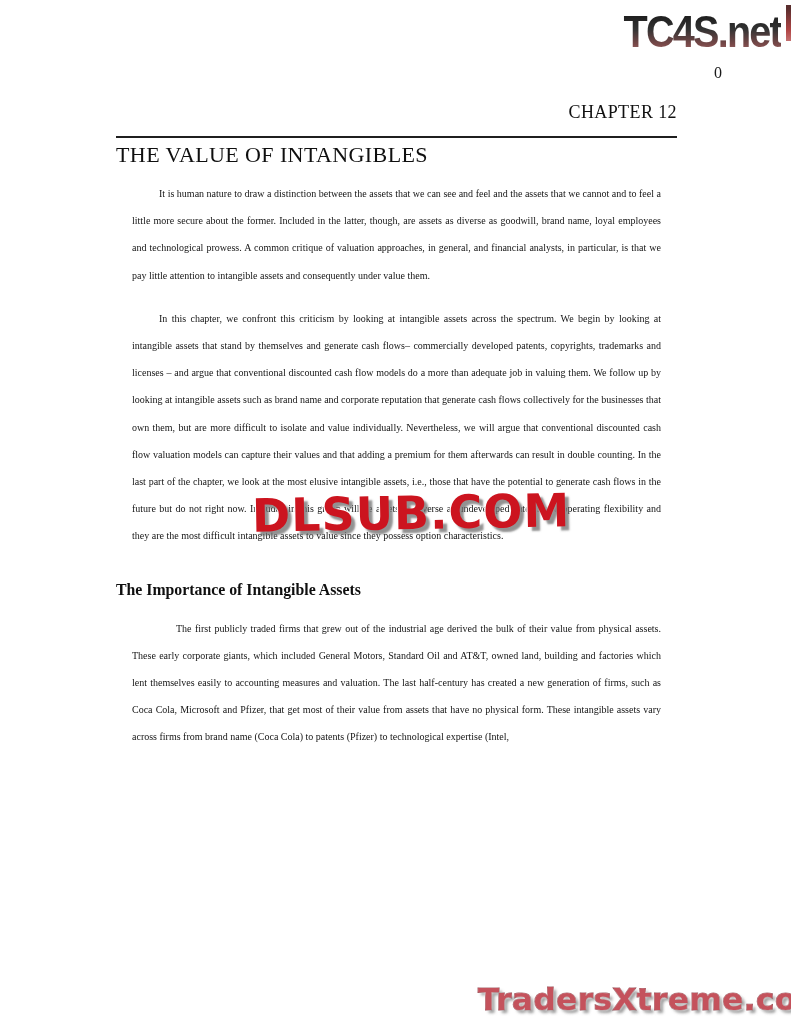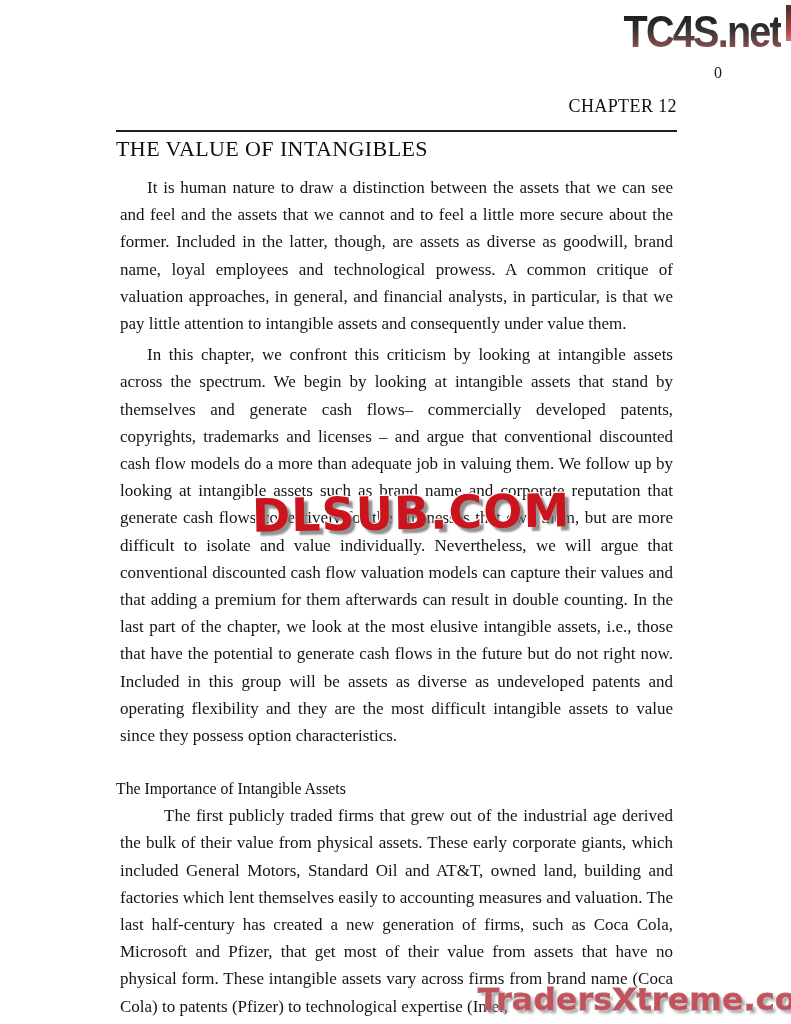--- a/index.html
+++ b/index.html
@@ -45,21 +45,21 @@
     position: absolute;
     top: 64px;
     left: 714px;
     font-size: 16px;
     color: #1a1a1a;
   }
 
   .content {
     position: absolute;
     left: 116px;
-    top: 6px;
+    top: 12px;
     width: 561px;
     padding-top: 90px;
     color: #141414;
   }
 
   .chapter-label {
     text-align: right;
     font-size: 18px;
     letter-spacing: 0.4px;
     color: #111111;
@@ -73,34 +73,34 @@
 
   .page-title {
     margin: 4px 0 0 0;
     font-size: 22px;
     font-weight: normal;
     letter-spacing: 0.4px;
     color: #0f0f0f;
   }
 
   p.para {
-    margin: 4px;
-    font-size: 17px;
+    margin: 16px;
+    font-size: 10px;
     line-height: 27.2px;
     text-align: justify;
     color: #141414;
   }
   p.para.first { margin-top: 12px; }
   p.para.indent-sm { text-indent: 27px; }
   p.para.indent-lg { text-indent: 44px; }
 
   .section-heading {
     margin: 31px 0 0 0;
     font-size: 15.8px;
-    font-weight: normal;
+    font-weight: bold;
     color: #0f0f0f;
   }
 
   
   .dlsub-watermark {
     position: absolute;
     left: 252px;
     top: 486px;
     font-family: "DejaVu Sans", sans-serif;
     font-weight: bold;

